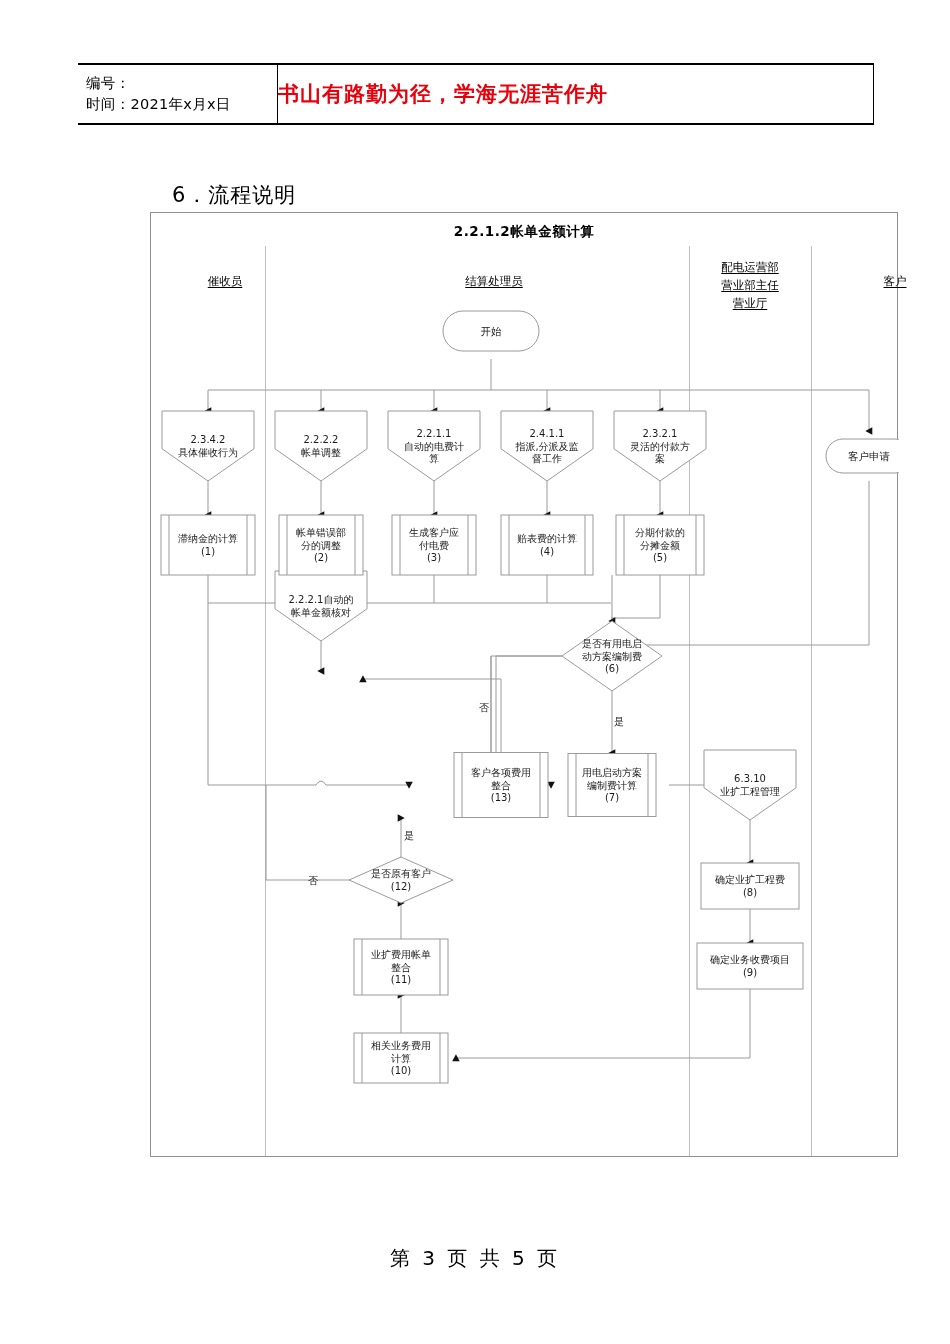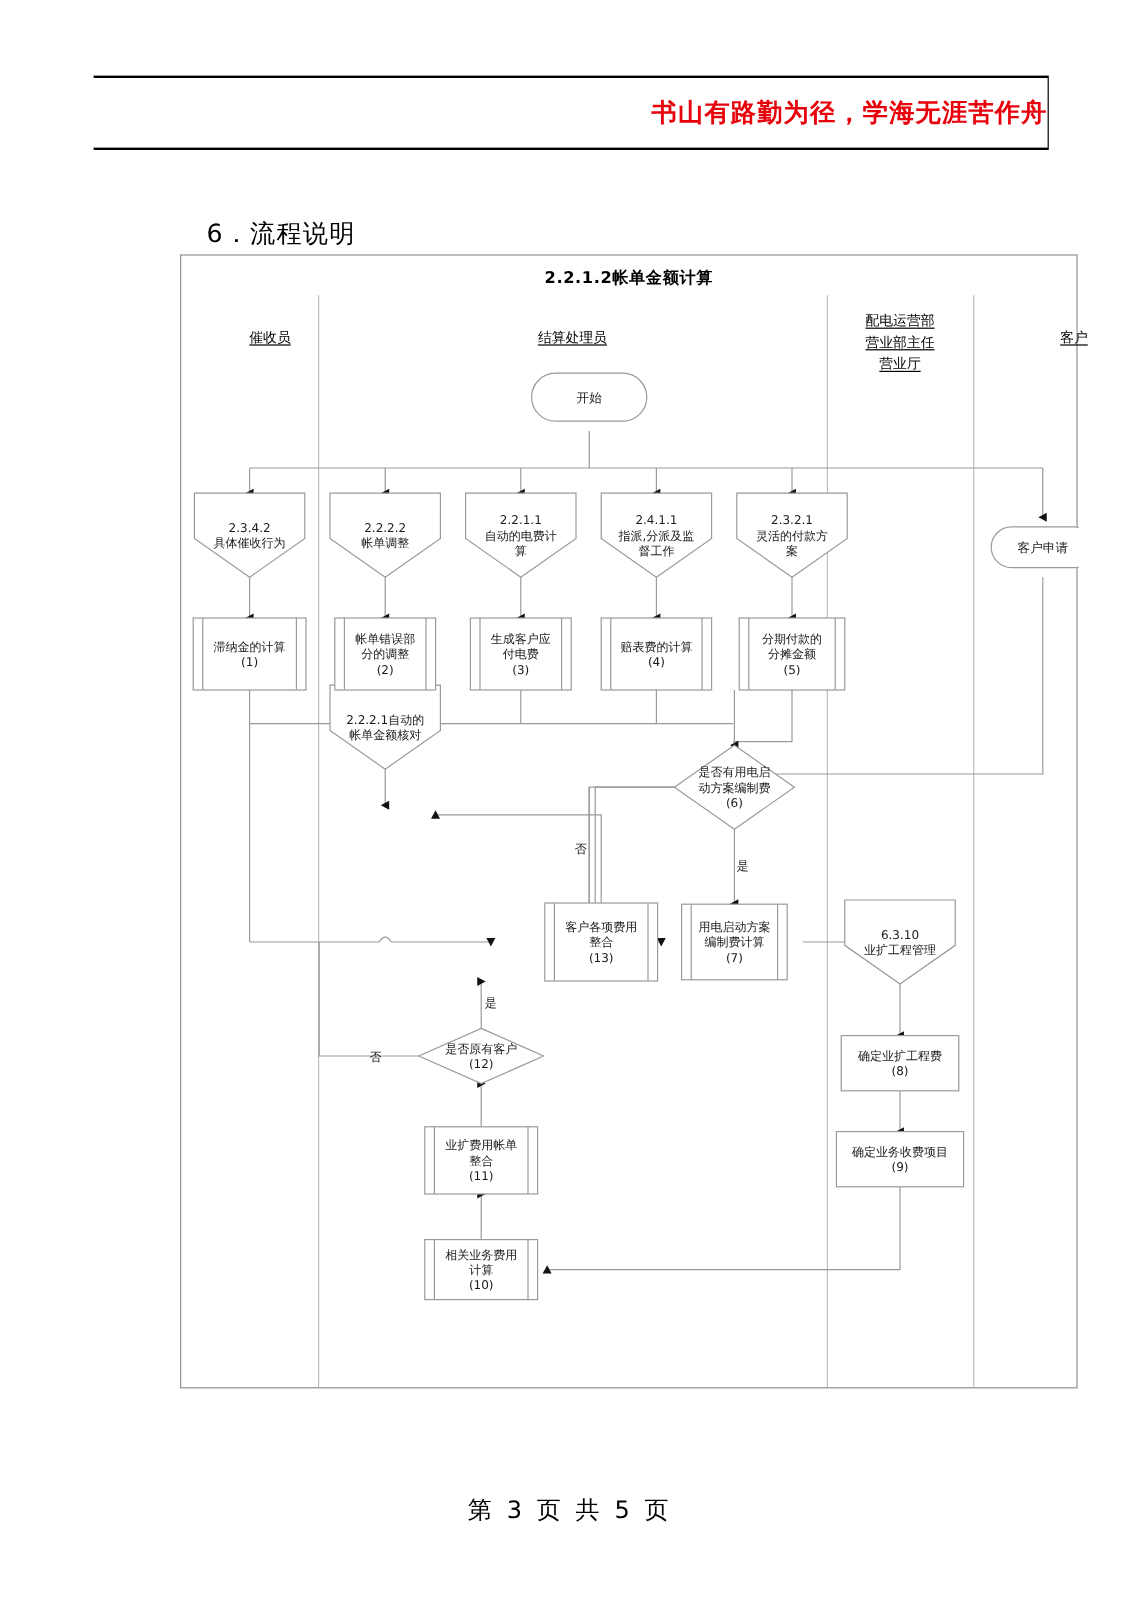--- a/index.html
+++ b/index.html
@@ -10,21 +10,21 @@
   }
 
   
   .hdr-table{
     position:absolute;left:78px;top:63px;width:796px;height:62px;
     border-top:2px solid #000;border-bottom:2px solid #000;
     box-sizing:border-box;display:flex;
   }
   .hdr-cell{box-sizing:border-box;display:flex;flex-direction:column;justify-content:center;}
   .hdr-c1{width:200px;border-right:1.5px solid #000;padding-left:8px;}
-  .hdr-c2{flex:1;border-right:1.5px solid #000;display:flex;align-items:flex-end;justify-content:center;}
+  .hdr-c2{flex:1;border-right:1.5px solid #000;display:flex;align-items:flex-start;justify-content:center;}
   .hdr-c3{width:212px;display:flex;align-items:center;padding-left:10px;}
   .hdr-line{font-size:14.5px;line-height:1.45;letter-spacing:.3px;}
   .hdr-slogan{color:#e8000b;font-size:21px;font-weight:bold;letter-spacing:1px;
     font-family:"DejaVu Serif","Liberation Serif",serif;}
   .hdr-page{font-size:14.5px;letter-spacing:.3px;}
 
   
   .section-title{
     position:absolute;left:172px;top:158px;font-size:21px;letter-spacing:1px;margin-top:23px;
   }
@@ -51,39 +51,43 @@
   
   .footer{
     position:absolute;left:0;top:1245px;width:950px;text-align:center;
     font-size:20px;letter-spacing:3px;
   }
 </style>
 </head>
 <body>
 
 <div class="hdr-table">
+  <div class="hdr-cell hdr-c1">
+    <div class="hdr-line">编号：</div>
+    <div class="hdr-line">时间：2021年x月x日</div>
+  </div>
   <div class="hdr-cell hdr-c2">
     <div class="hdr-slogan">书山有路勤为径，学海无涯苦作舟</div>
   </div>
 </div>
 
 <div class="section-title">6．流程说明</div>
 
 <div class="chart-frame">
 
   <div class="chart-title">2.2.1.2帐单金额计算</div>
 
   <div class="lane-div" style="left:114px;"></div>
   <div class="lane-div" style="left:538px;"></div>
   <div class="lane-div" style="left:660px;"></div>
 
   <div class="lane-hdr" style="left:17px;width:114px;">
     <u>催收员</u>
   </div>
-  <div class="lane-hdr" style="left:114px;width:424px;">
+  <div class="lane-hdr" style="left:131px;width:424px;">
     <u>结算处理员</u>
   </div>
   <div class="lane-hdr" style="left:538px;width:122px;top:46px;">
     <u>配电运营部</u><br>
     <u>营业部主任</u><br>
     <u>营业厅</u>
   </div>
   <div class="lane-hdr" style="left:660px;width:88px;padding-left:40px;">
     <u>客户</u>
   </div>

